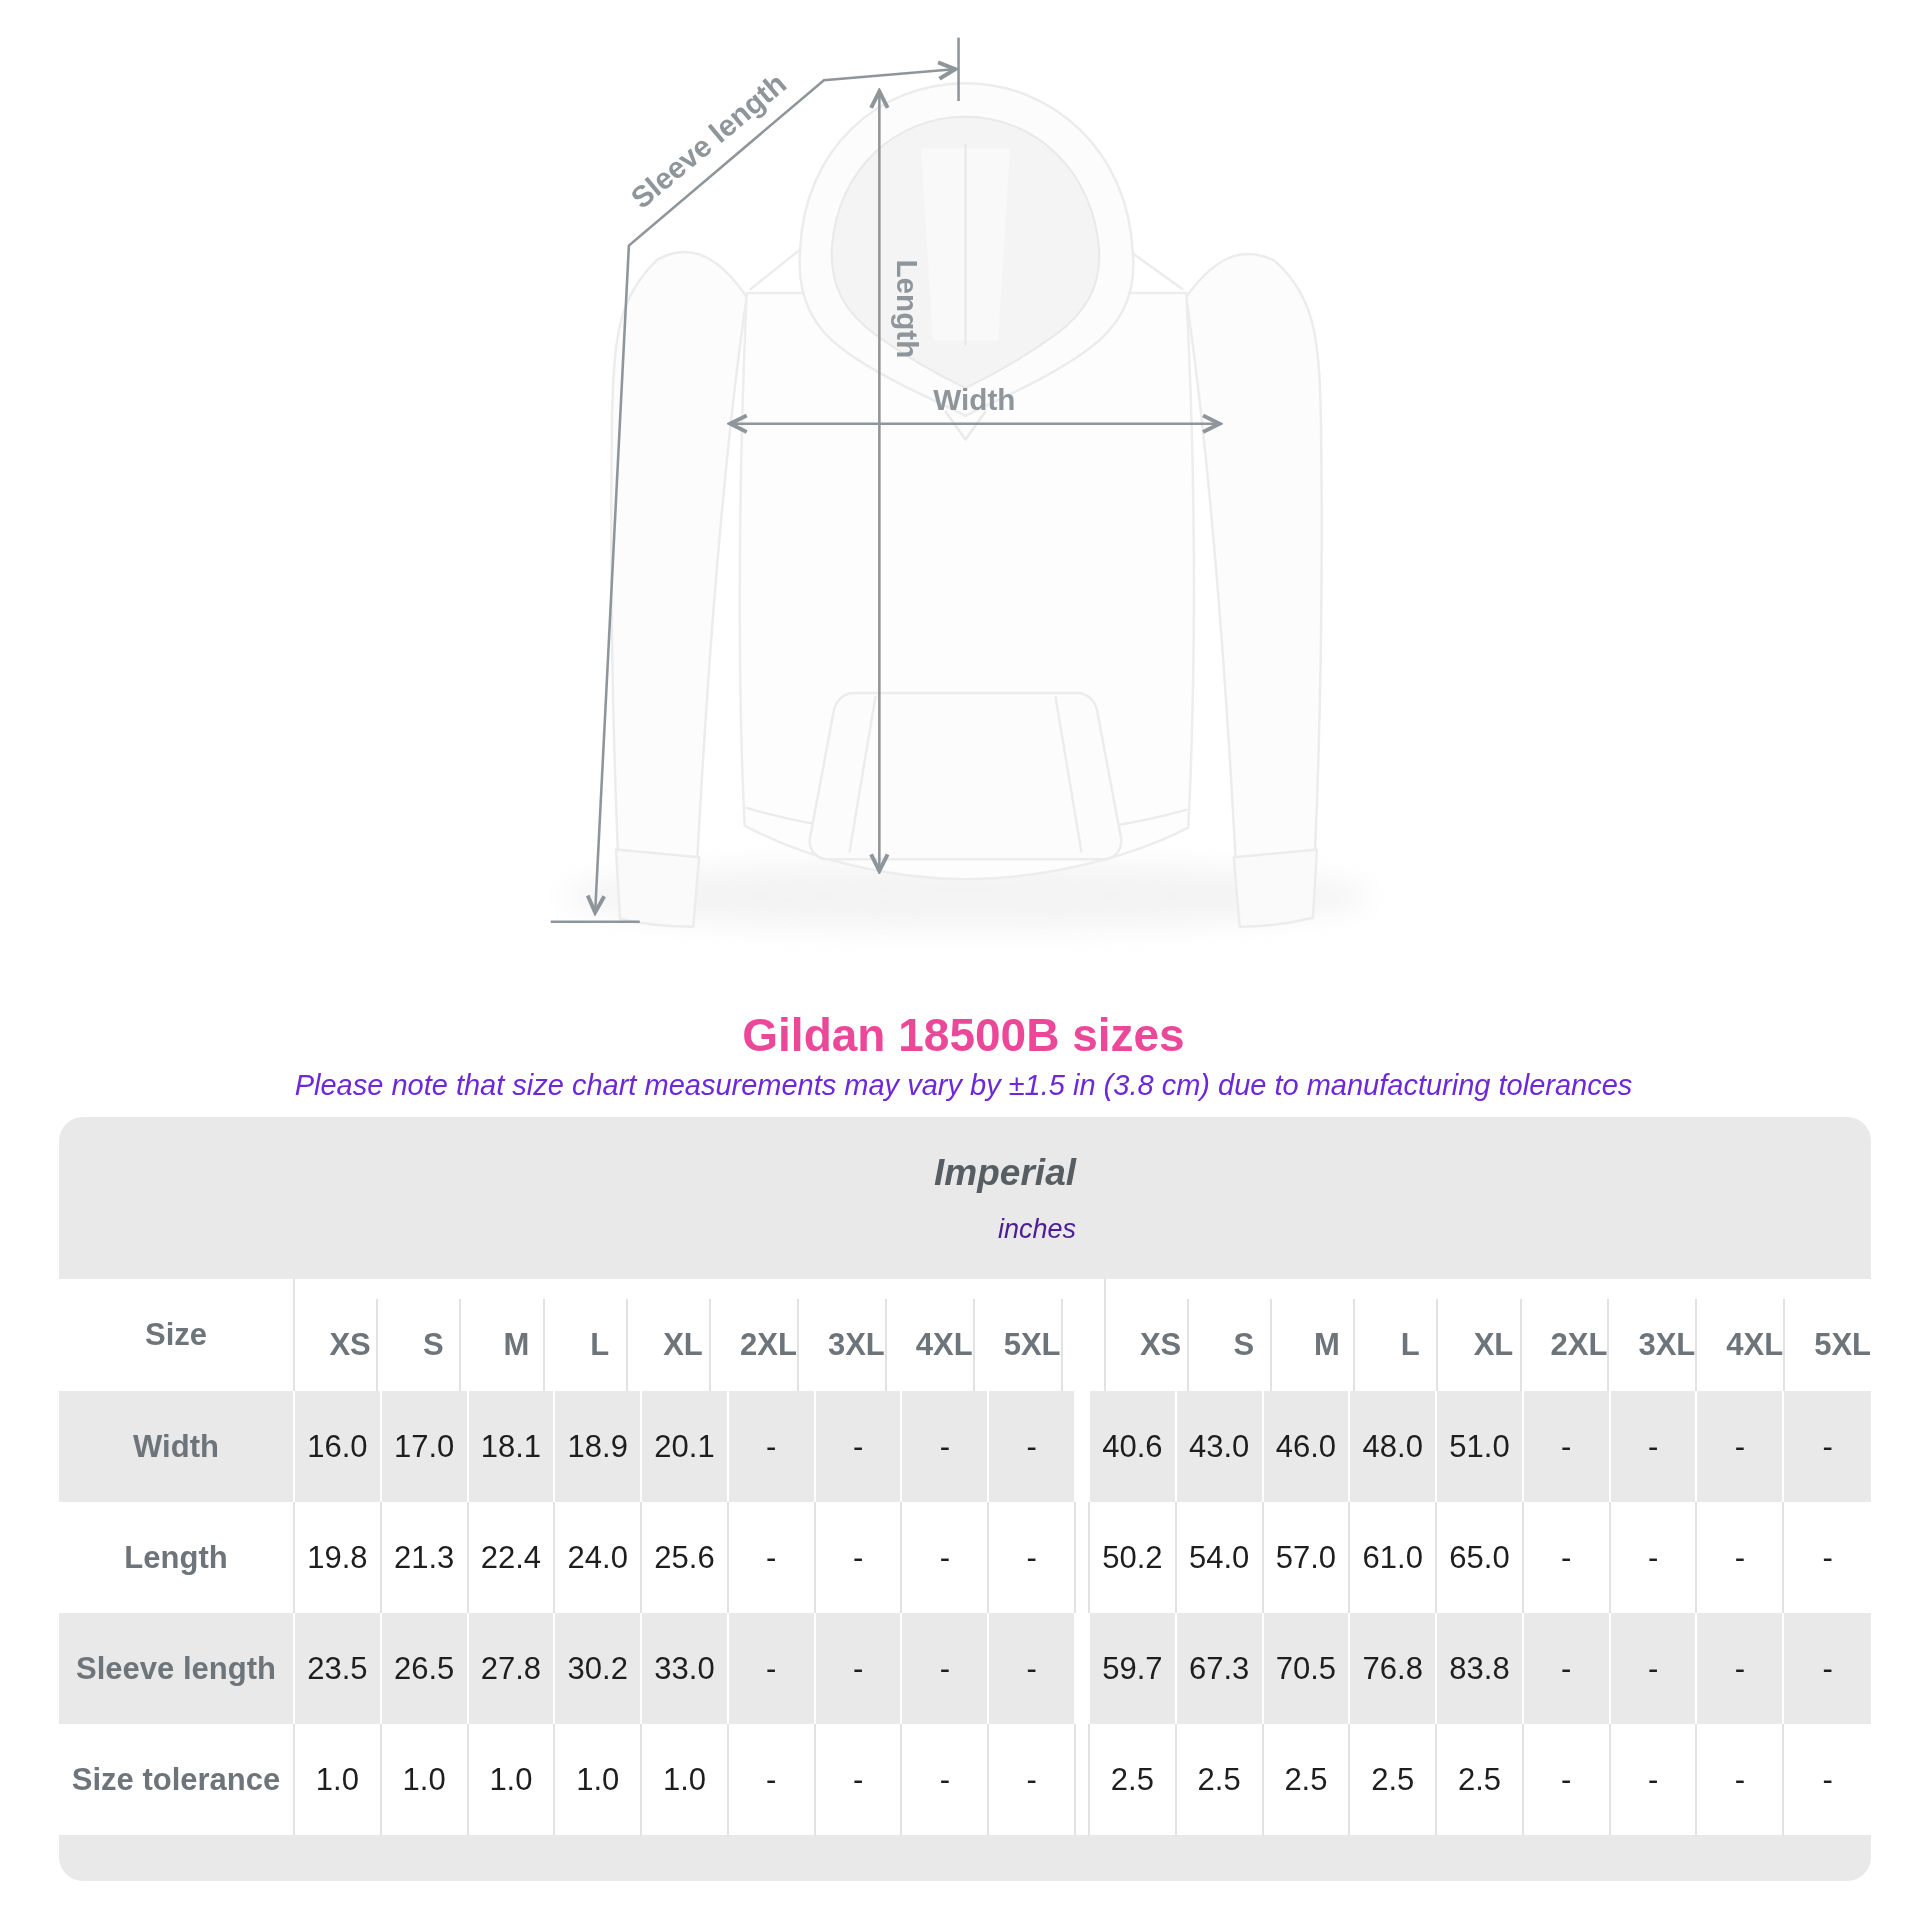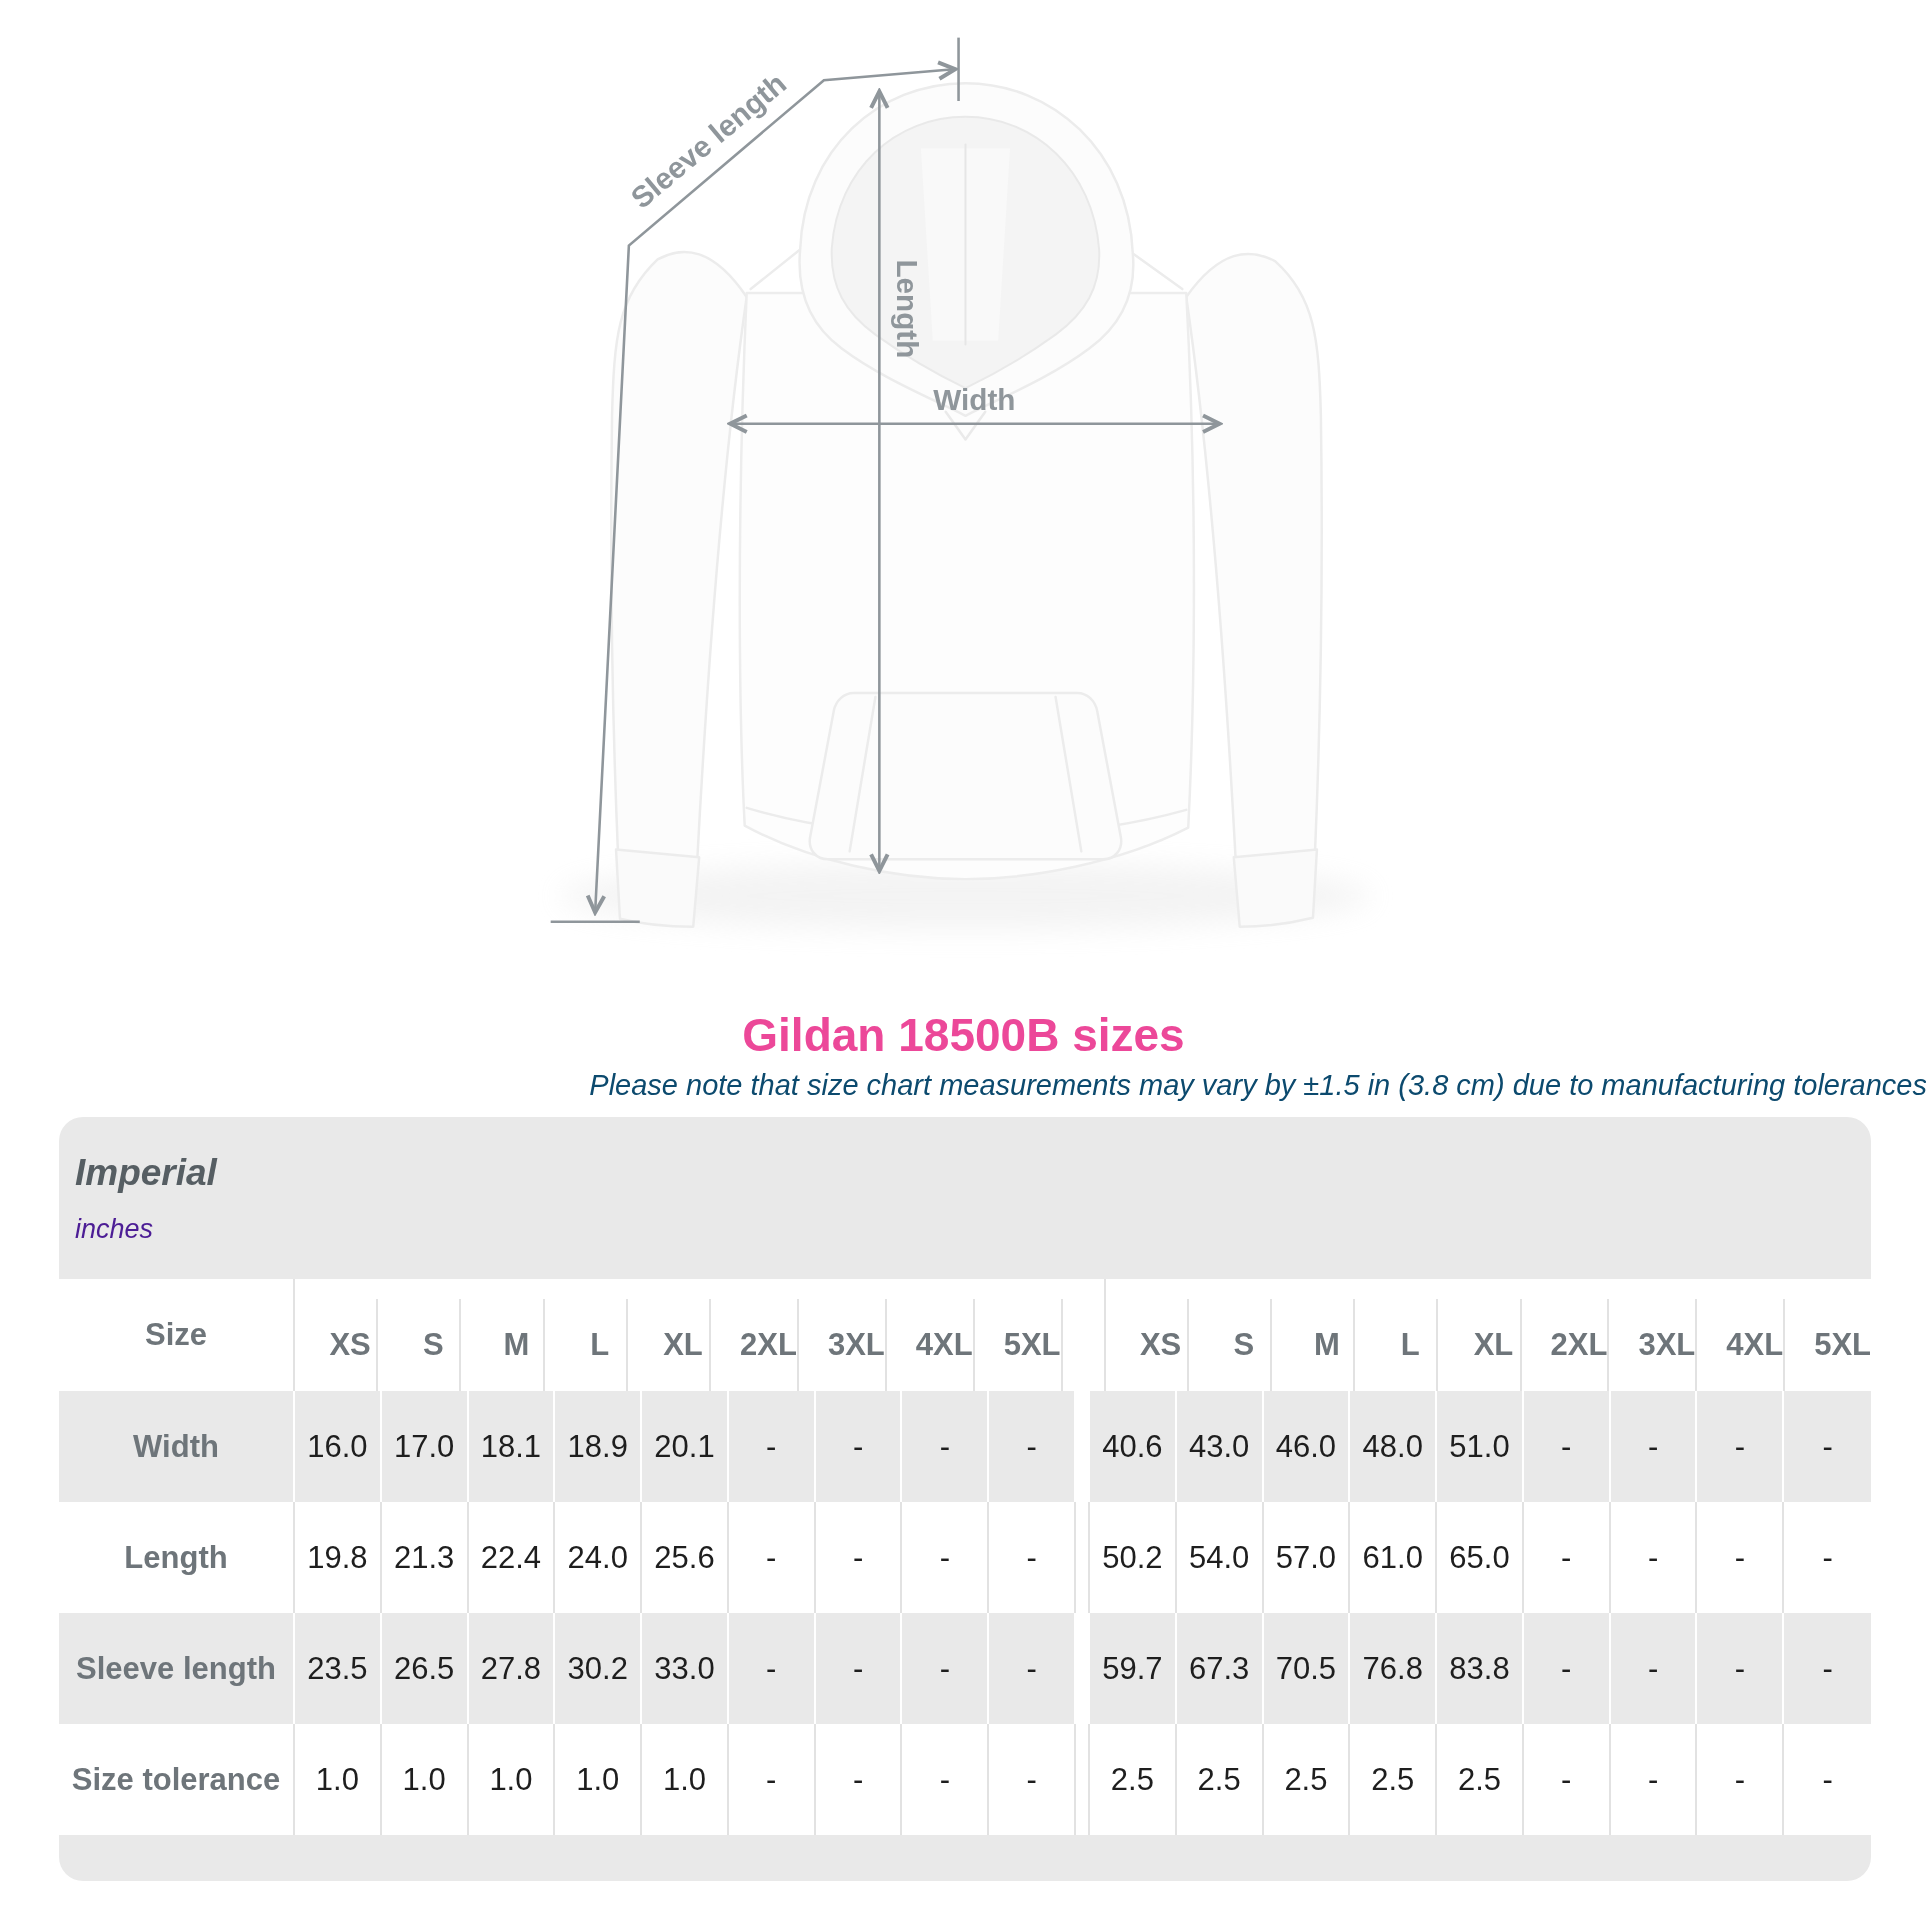--- a/index.html
+++ b/index.html
@@ -14,32 +14,32 @@
     fill:#8f969b;font-weight:bold;font-size:30px;
     font-family:"Liberation Sans", sans-serif;
   }
   
   .chart-title{
     position:absolute;left:0;top:1008px;width:100%;
     text-align:center;font-size:46px;font-weight:bold;color:#ec4899;
   }
   .chart-note{
     position:absolute;left:0;top:1069px;width:100%;
-    text-align:right;font-size:29px;font-style:italic;color:#0c4a6e;
+    text-align:center;font-size:29px;font-style:italic;color:#6d28d9;
   }
   
   .size-table{
     position:absolute;left:59px;top:1117px;width:1812px;height:764px;
     border-radius:24px;overflow:hidden;background:#ffffff;
   }
   .unit-band{
     display:grid;grid-template-columns:1017px 14px 781px;
     height:162px;background:#e9e9e9;
   }
-  .unit-cell{display:flex;flex-direction:column;align-items:flex-start;justify-content:center;gap:20px;padding-left:16px;}
+  .unit-cell{display:flex;flex-direction:column;align-items:flex-end;justify-content:center;gap:20px;padding-left:16px;}
   .unit-title{font-size:37px;font-weight:bold;font-style:italic;color:#565e63;}
   .unit-sub{font-size:27px;font-style:italic;color:#4c1d95;}
   .trow{
     display:grid;
     grid-template-columns:236px repeat(9,1fr) 14px repeat(9,1fr);
     height:111px;align-items:stretch;
   }
   .trow.hdr{height:112px;gap:29px;}
   .trow.white{--sep:#e2e2e2;background:#ffffff;}
   .trow.gray{--sep:#ffffff;background:#e9e9e9;}

